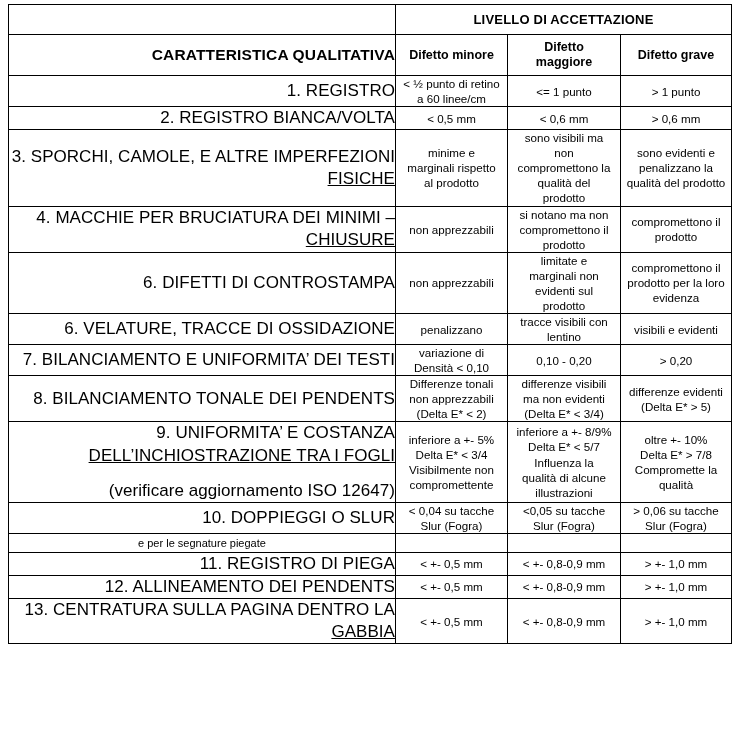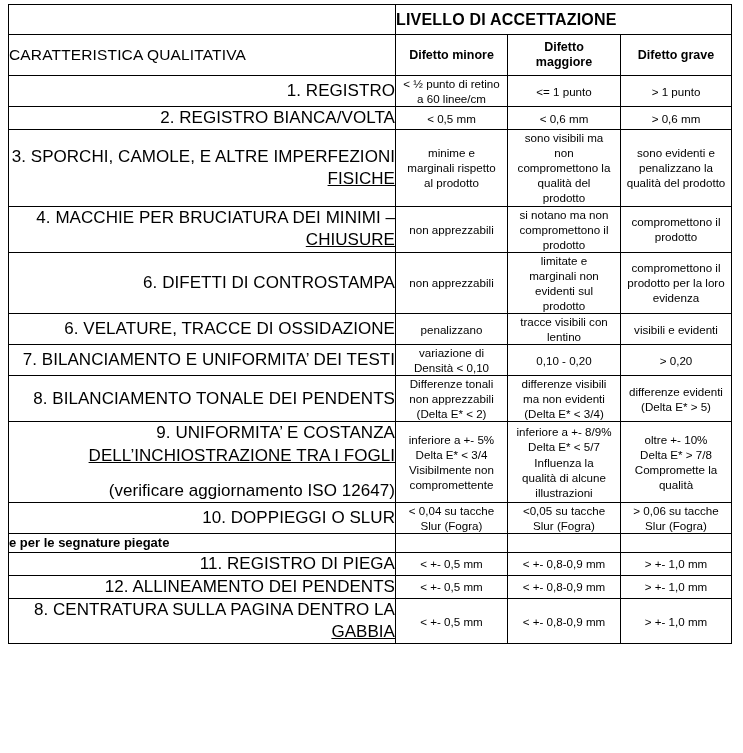--- a/index.html
+++ b/index.html
@@ -40,41 +40,42 @@
   col.c-mag   { width: 113px; }
   col.c-grav  { width: 111px; }
 
   
   td.corner-blank {
     border: none;
     height: 29px;
   }
   
   td.group-head {
+    text-align: center;
     font-weight: bold;
-    font-size: 16px;
+    font-size: 13px;
     letter-spacing: 0.2px;
     height: 29px;
     padding: 2px 6px 3px 6px;
   }
   
   td.col-head {
     text-align: center;
     font-weight: bold;
     font-size: 12.5px;
     line-height: 1.18;
     padding: 4px 3px;
     height: 40px;
   }
   td.char-head {
-    font-weight: normal;
+    font-weight: bold;
     font-size: 15.5px;
     padding: 4px 0 4px 9px;
     letter-spacing: 0.15px;
-    text-align: left;
+    text-align: right;
     height: 40px;
   }
   
   td.char-cell {
     text-align: right;
     font-size: 17px;
     line-height: 1.30;
     padding: 5px 4px 6px 9px;
     letter-spacing: 0.05px;
   }
@@ -89,23 +90,23 @@
   }
   
   td.lvl-cell {
     text-align: center;
     font-size: 11.6px;
     line-height: 1.30;
     padding: 5px 4px 6px 4px;
   }
   
   td.section-cell {
-    text-align: left;
-    font-weight: bold;
-    font-size: 13px;
+    text-align: center;
+    font-weight: normal;
+    font-size: 11px;
     padding: 7px 4px 8px 4px;
   }
   td.section-blank { }
 
   .ln { display: block; }
 </style>
 </head>
 <body>
 
 <div class="sheet">
@@ -341,21 +342,21 @@
           </td>
           <td class="lvl-cell">
             <span class="ln">&lt; +- 0,8-0,9 mm</span>
           </td>
           <td class="lvl-cell">
             <span class="ln">&gt; +- 1,0 mm</span>
           </td>
         </tr>
         <tr>
           <td class="char-cell">
-            <span class="ln">8. CENTRATURA SULLA PAGINA DENTRO LA</span>
+            <span class="ln">13. CENTRATURA SULLA PAGINA DENTRO LA</span>
             <span class="ind">GABBIA</span>
           </td>
           <td class="lvl-cell">
             <span class="ln">&lt; +- 0,5 mm</span>
           </td>
           <td class="lvl-cell">
             <span class="ln">&lt; +- 0,8-0,9 mm</span>
           </td>
           <td class="lvl-cell">
             <span class="ln">&gt; +- 1,0 mm</span>

